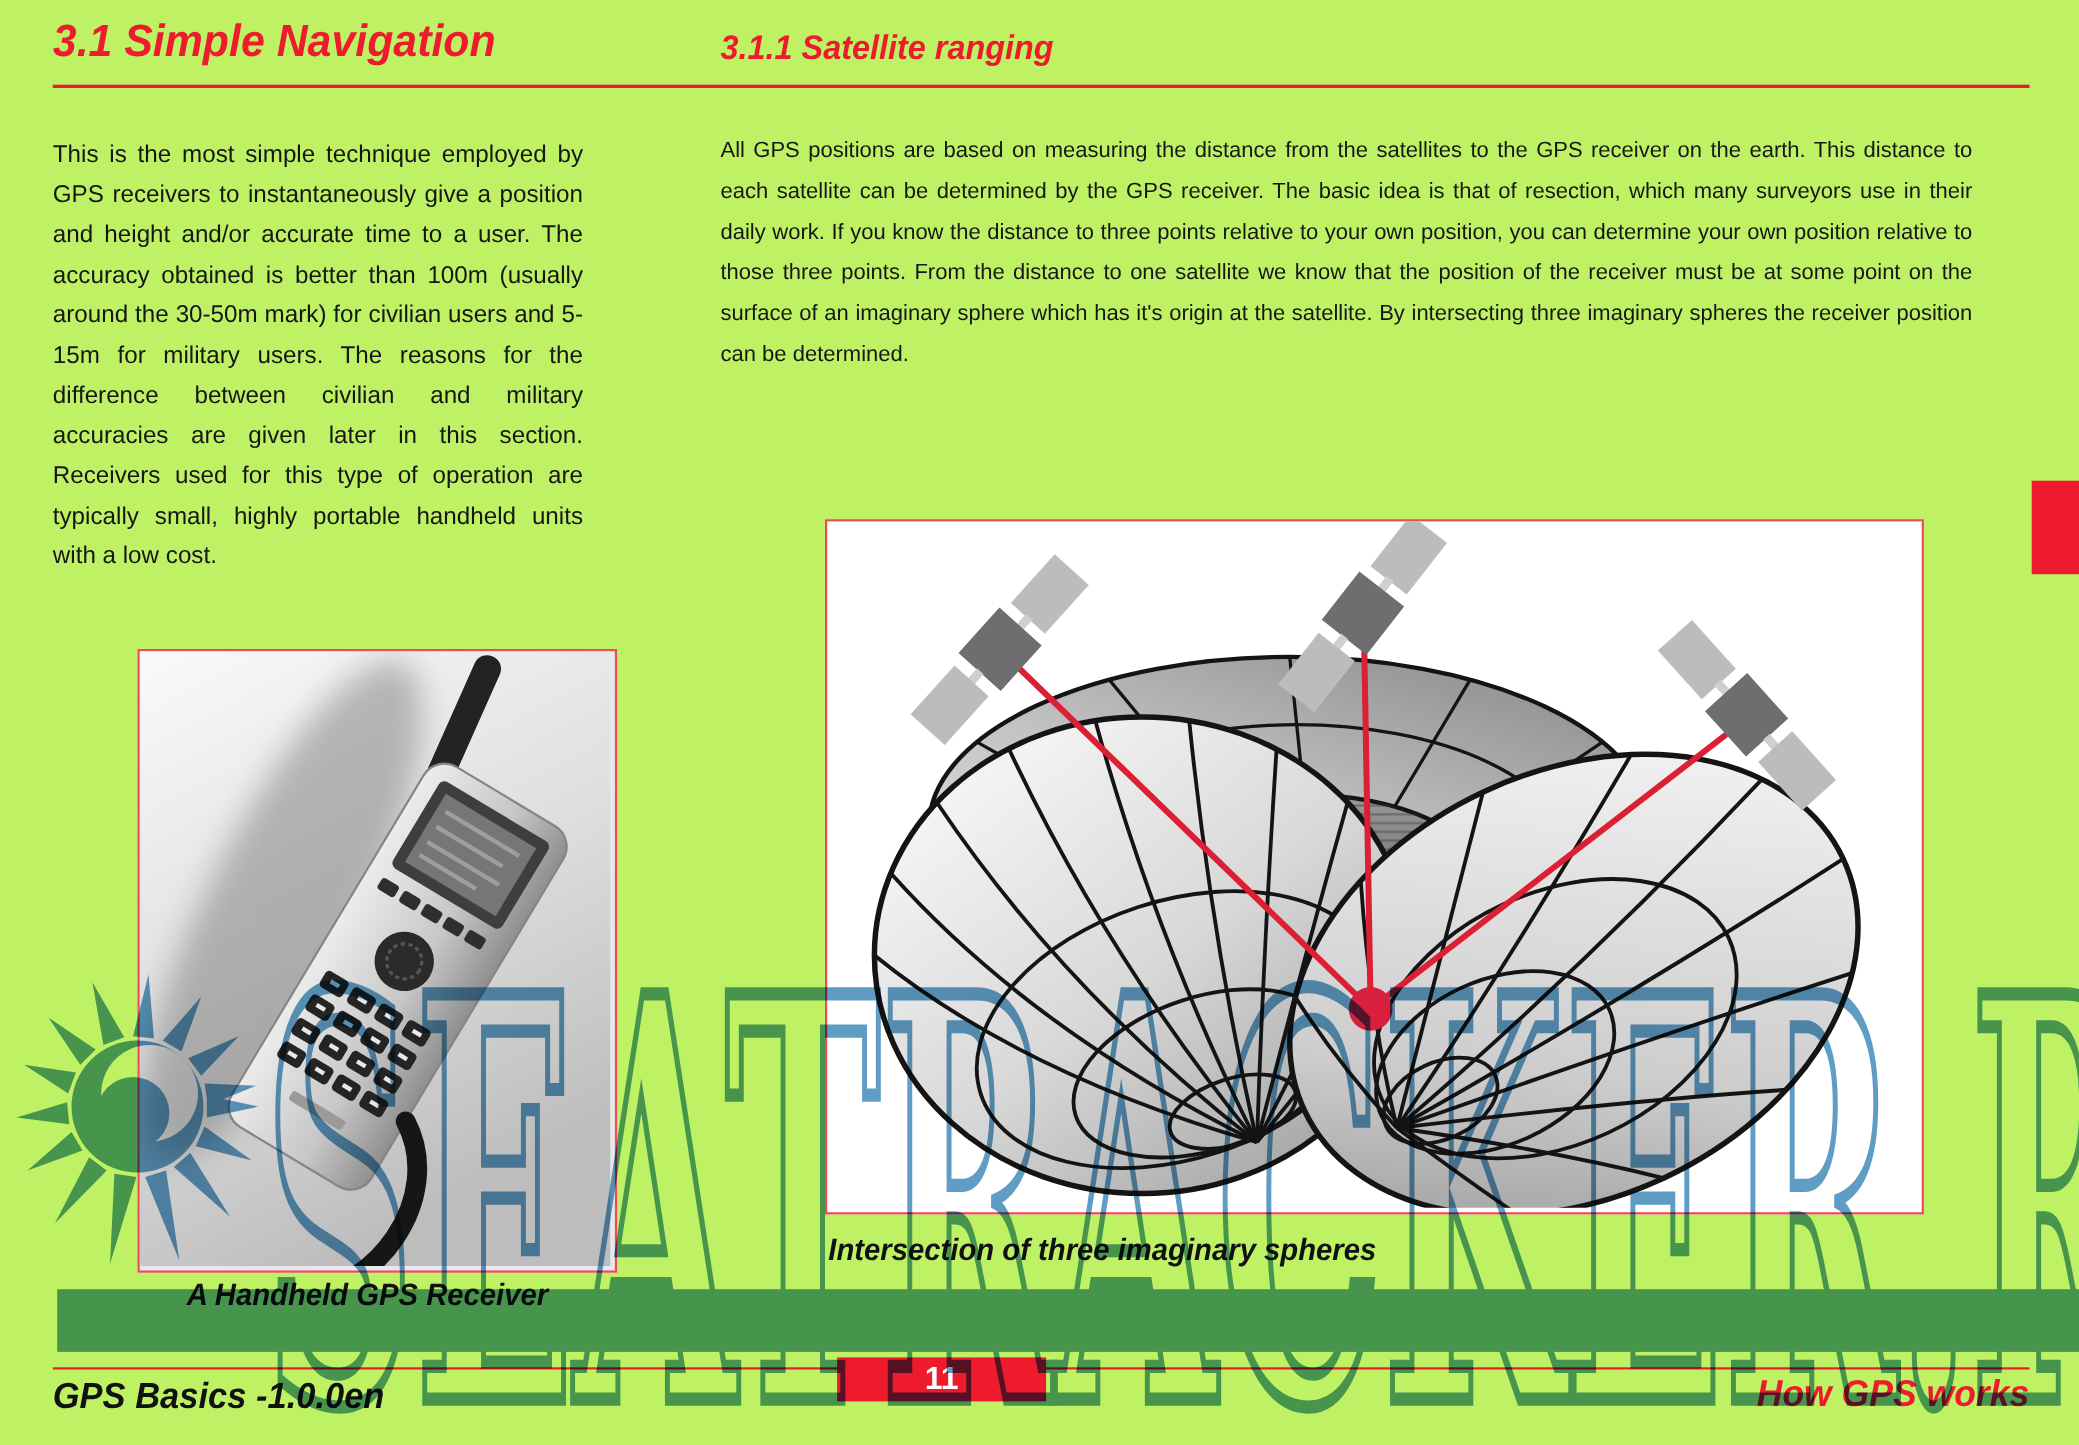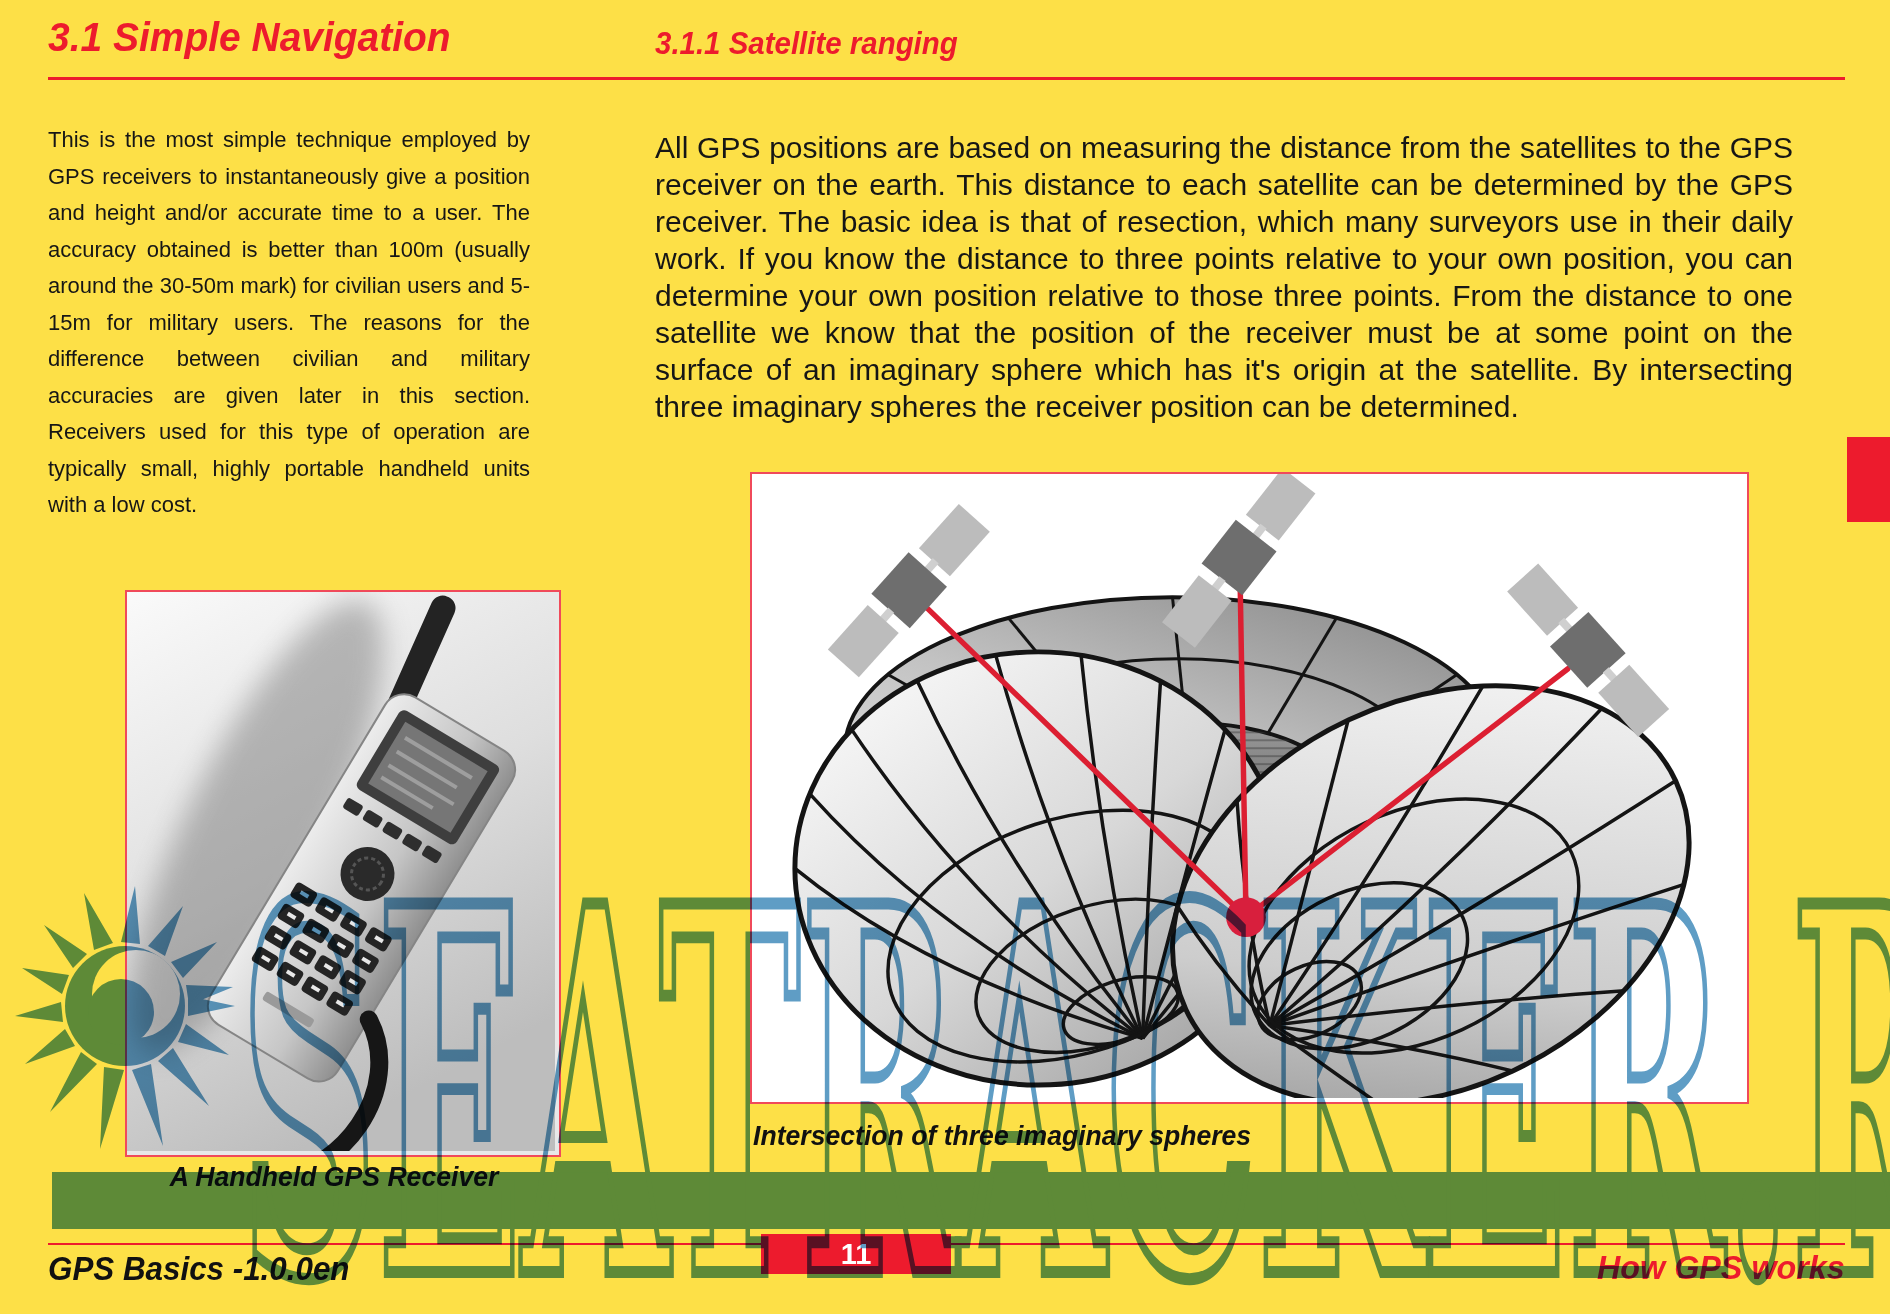--- a/index.html
+++ b/index.html
@@ -1,29 +1,29 @@
 <!DOCTYPE html>
 <html><head>
 <meta charset="utf-8">
 <style>
   html,body{margin:0;padding:0;background:#fff;}
-  #page{position:relative;width:1890px;height:1314px;background:#fde047;overflow:hidden;
+  #page{position:relative;width:1890px;height:1314px;background:#bef264;overflow:hidden;
         font-family:"Liberation Sans",sans-serif;color:#141414;}
 
   
   .title-main{position:absolute;left:48px;top:14px;font-size:41px;font-weight:bold;font-style:italic;
               color:#ed1b2d;transform:scaleX(.95);transform-origin:left top;white-space:nowrap;}
   .title-sub{position:absolute;left:655px;top:26px;font-size:31px;font-weight:bold;font-style:italic;
              color:#ed1b2d;transform:scaleX(.95);transform-origin:left top;white-space:nowrap;}
   .rule-top{position:absolute;left:48px;top:77px;width:1797px;height:3px;background:#ed1b2d;}
 
   
   .col-left{position:absolute;left:48px;top:100px;width:482px;font-size:22px;line-height:36.5px;
             text-align:justify;color:#161616;}
-  .col-right{position:absolute;left:655px;top:99px;width:1138px;font-size:30px;line-height:37px;
+  .col-right{position:absolute;left:655px;top:99px;width:1138px;font-size:20px;line-height:37px;
              text-align:justify;color:#161616;}
 
   
   .photo-box{position:absolute;left:125px;top:590px;width:432px;height:563px;border:2px solid #f04a5a;
              background:#e8e8e8;}
   .photo-caption{position:absolute;left:125px;top:1161px;width:440px;text-align:center;
                  font-size:28px;font-weight:bold;font-style:italic;color:#111;transform:scaleX(.95);
                  transform-origin:left top;white-space:nowrap;}
 
   

